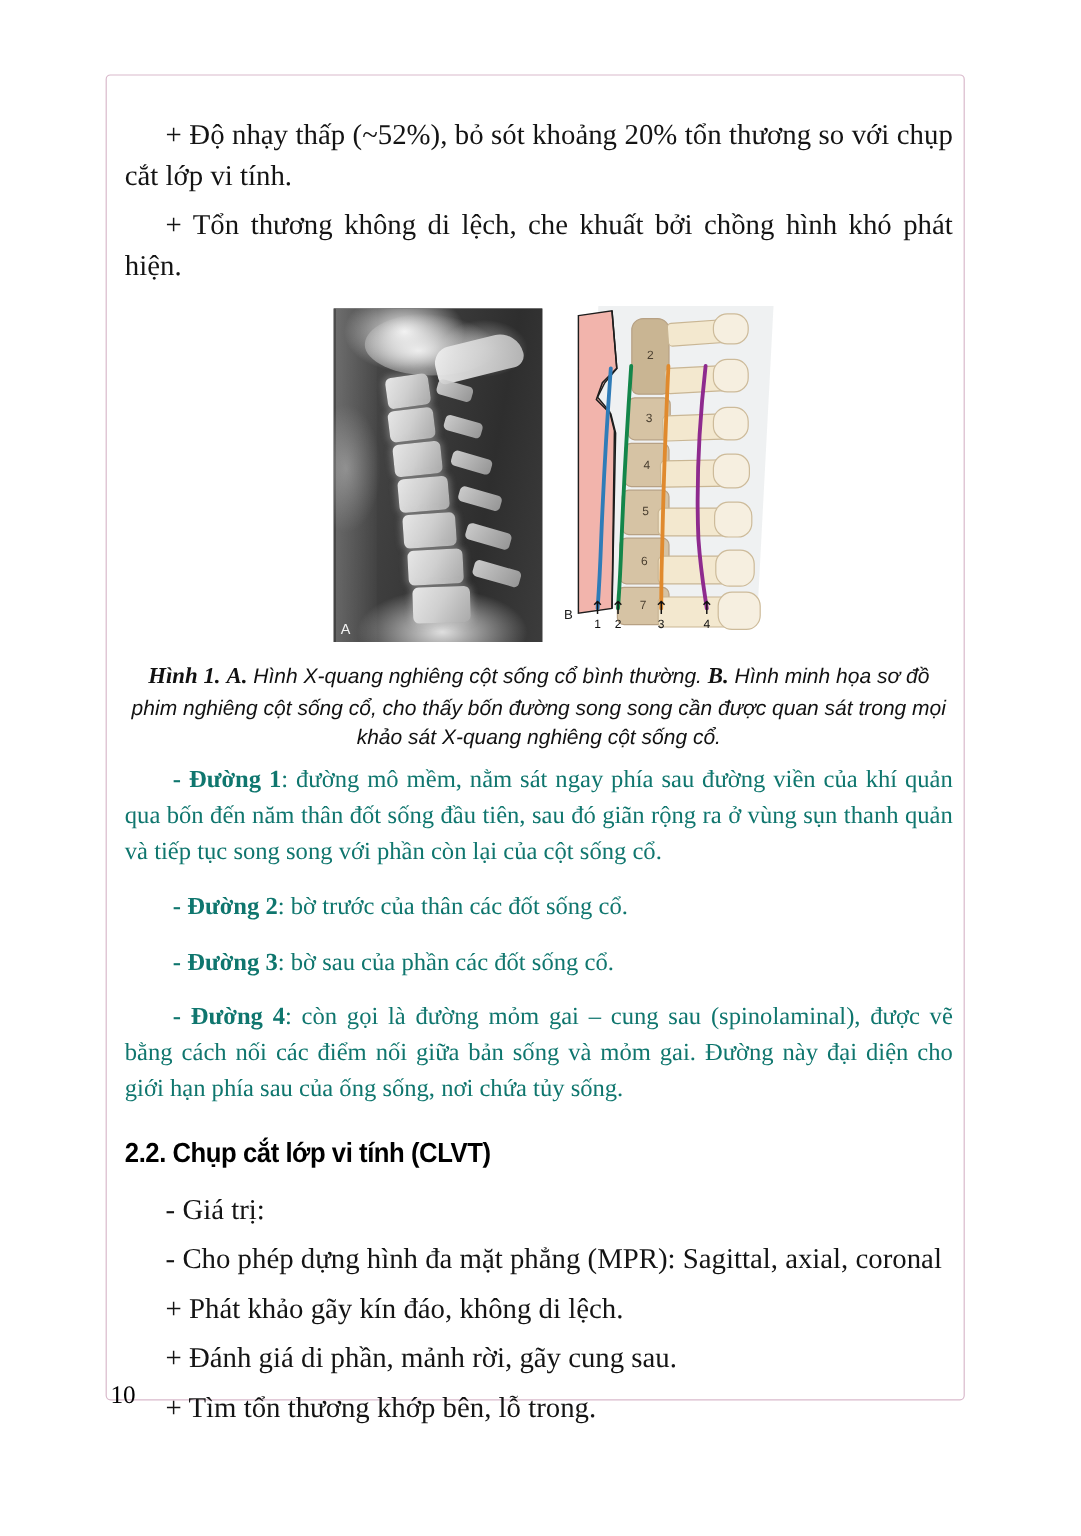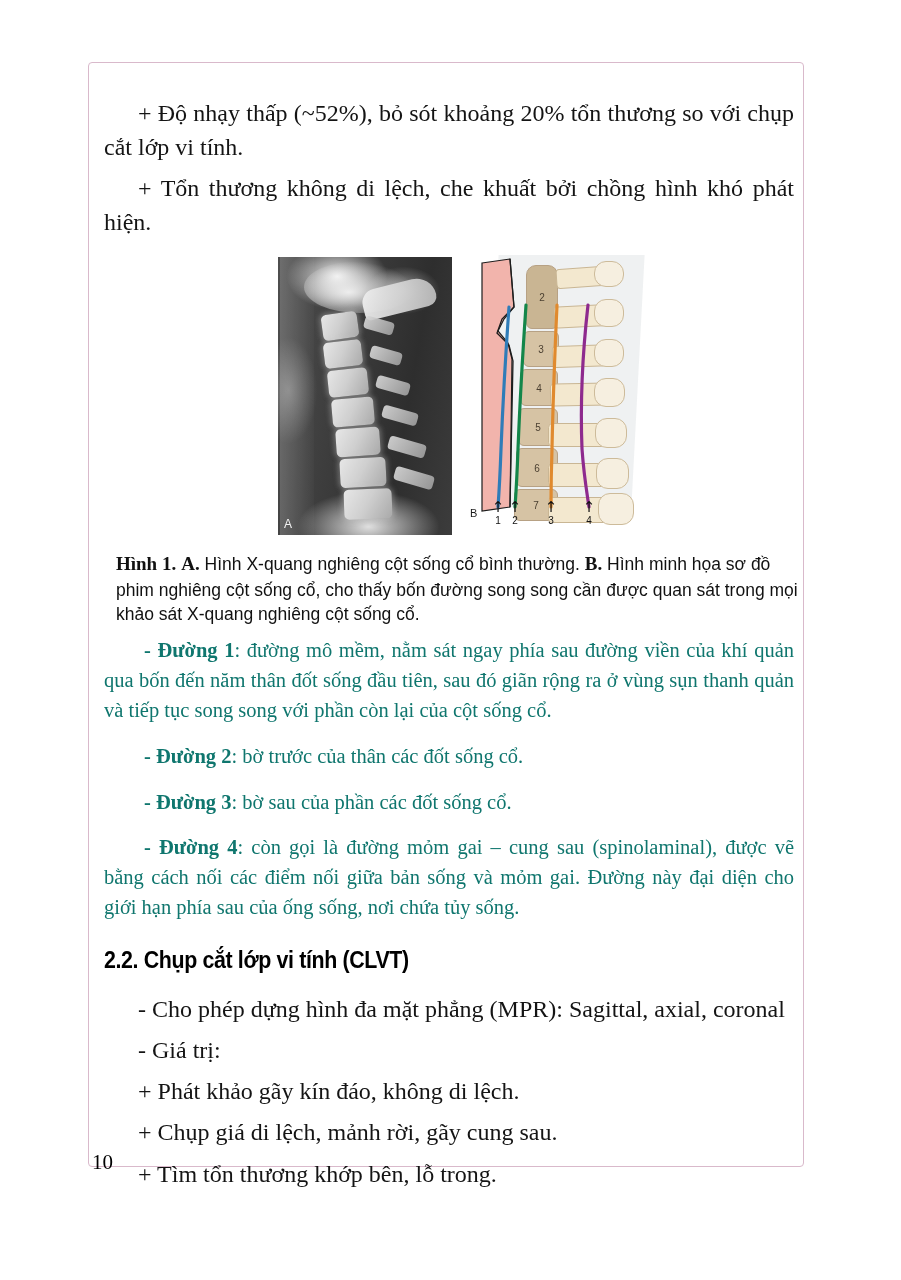--- a/index.html
+++ b/index.html
@@ -221,25 +221,27 @@
     font-size: 10px;
     line-height: 12px;
     color: #111;
     font-family: "Liberation Sans", "DejaVu Sans", sans-serif;
     margin-top: 1px;
   }
 
   
   #caption {
     width: 690px;
-    margin: 6px 0 0 12px;
+    margin: 6px 0 0 0;
+    text-align: center;
     font-family: "Liberation Sans", "DejaVu Sans", sans-serif;
     font-size: 17.5px;
     line-height: 1.38;
     color: #111111;
+    font-style: italic;
   }
   #caption .serif-bold {
     font-family: "Liberation Serif", "DejaVu Serif", serif;
     font-weight: bold;
     font-size: 19px;
   }
 </style>
 </head>
 <body>
 
@@ -379,19 +381,19 @@
   <p class="para">
     <b>- Đường 4</b><span>: còn gọi là đường mỏm gai – cung sau (spinolaminal), được vẽ bằng cách nối các điểm nối giữa bản sống và mỏm gai. Đường này đại diện cho giới hạn phía sau của ống sống, nơi chứa tủy sống.</span>
   </p>
 
   <div class="gap-md"></div>
 
   <h2 class="section-heading">2.2. Chụp cắt lớp vi tính (CLVT)</h2>
 
   <div class="gap-md"></div>
 
+  <p class="body-line">- Giá trị:</p>
   <p class="body-line">- Cho phép dựng hình đa mặt phẳng (MPR): Sagittal, axial, coronal</p>
-  <p class="body-line">- Giá trị:</p>
   <p class="body-line">+ Phát khảo gãy kín đáo, không di lệch.</p>
-  <p class="body-line">+ Chụp giá di lệch, mảnh rời, gãy cung sau.</p>
+  <p class="body-line">+ Đánh giá di phần, mảnh rời, gãy cung sau.</p>
   <p class="body-line">+ Tìm tổn thương khớp bên, lỗ trong.</p>
 
 </div>
 
 </body></html>

